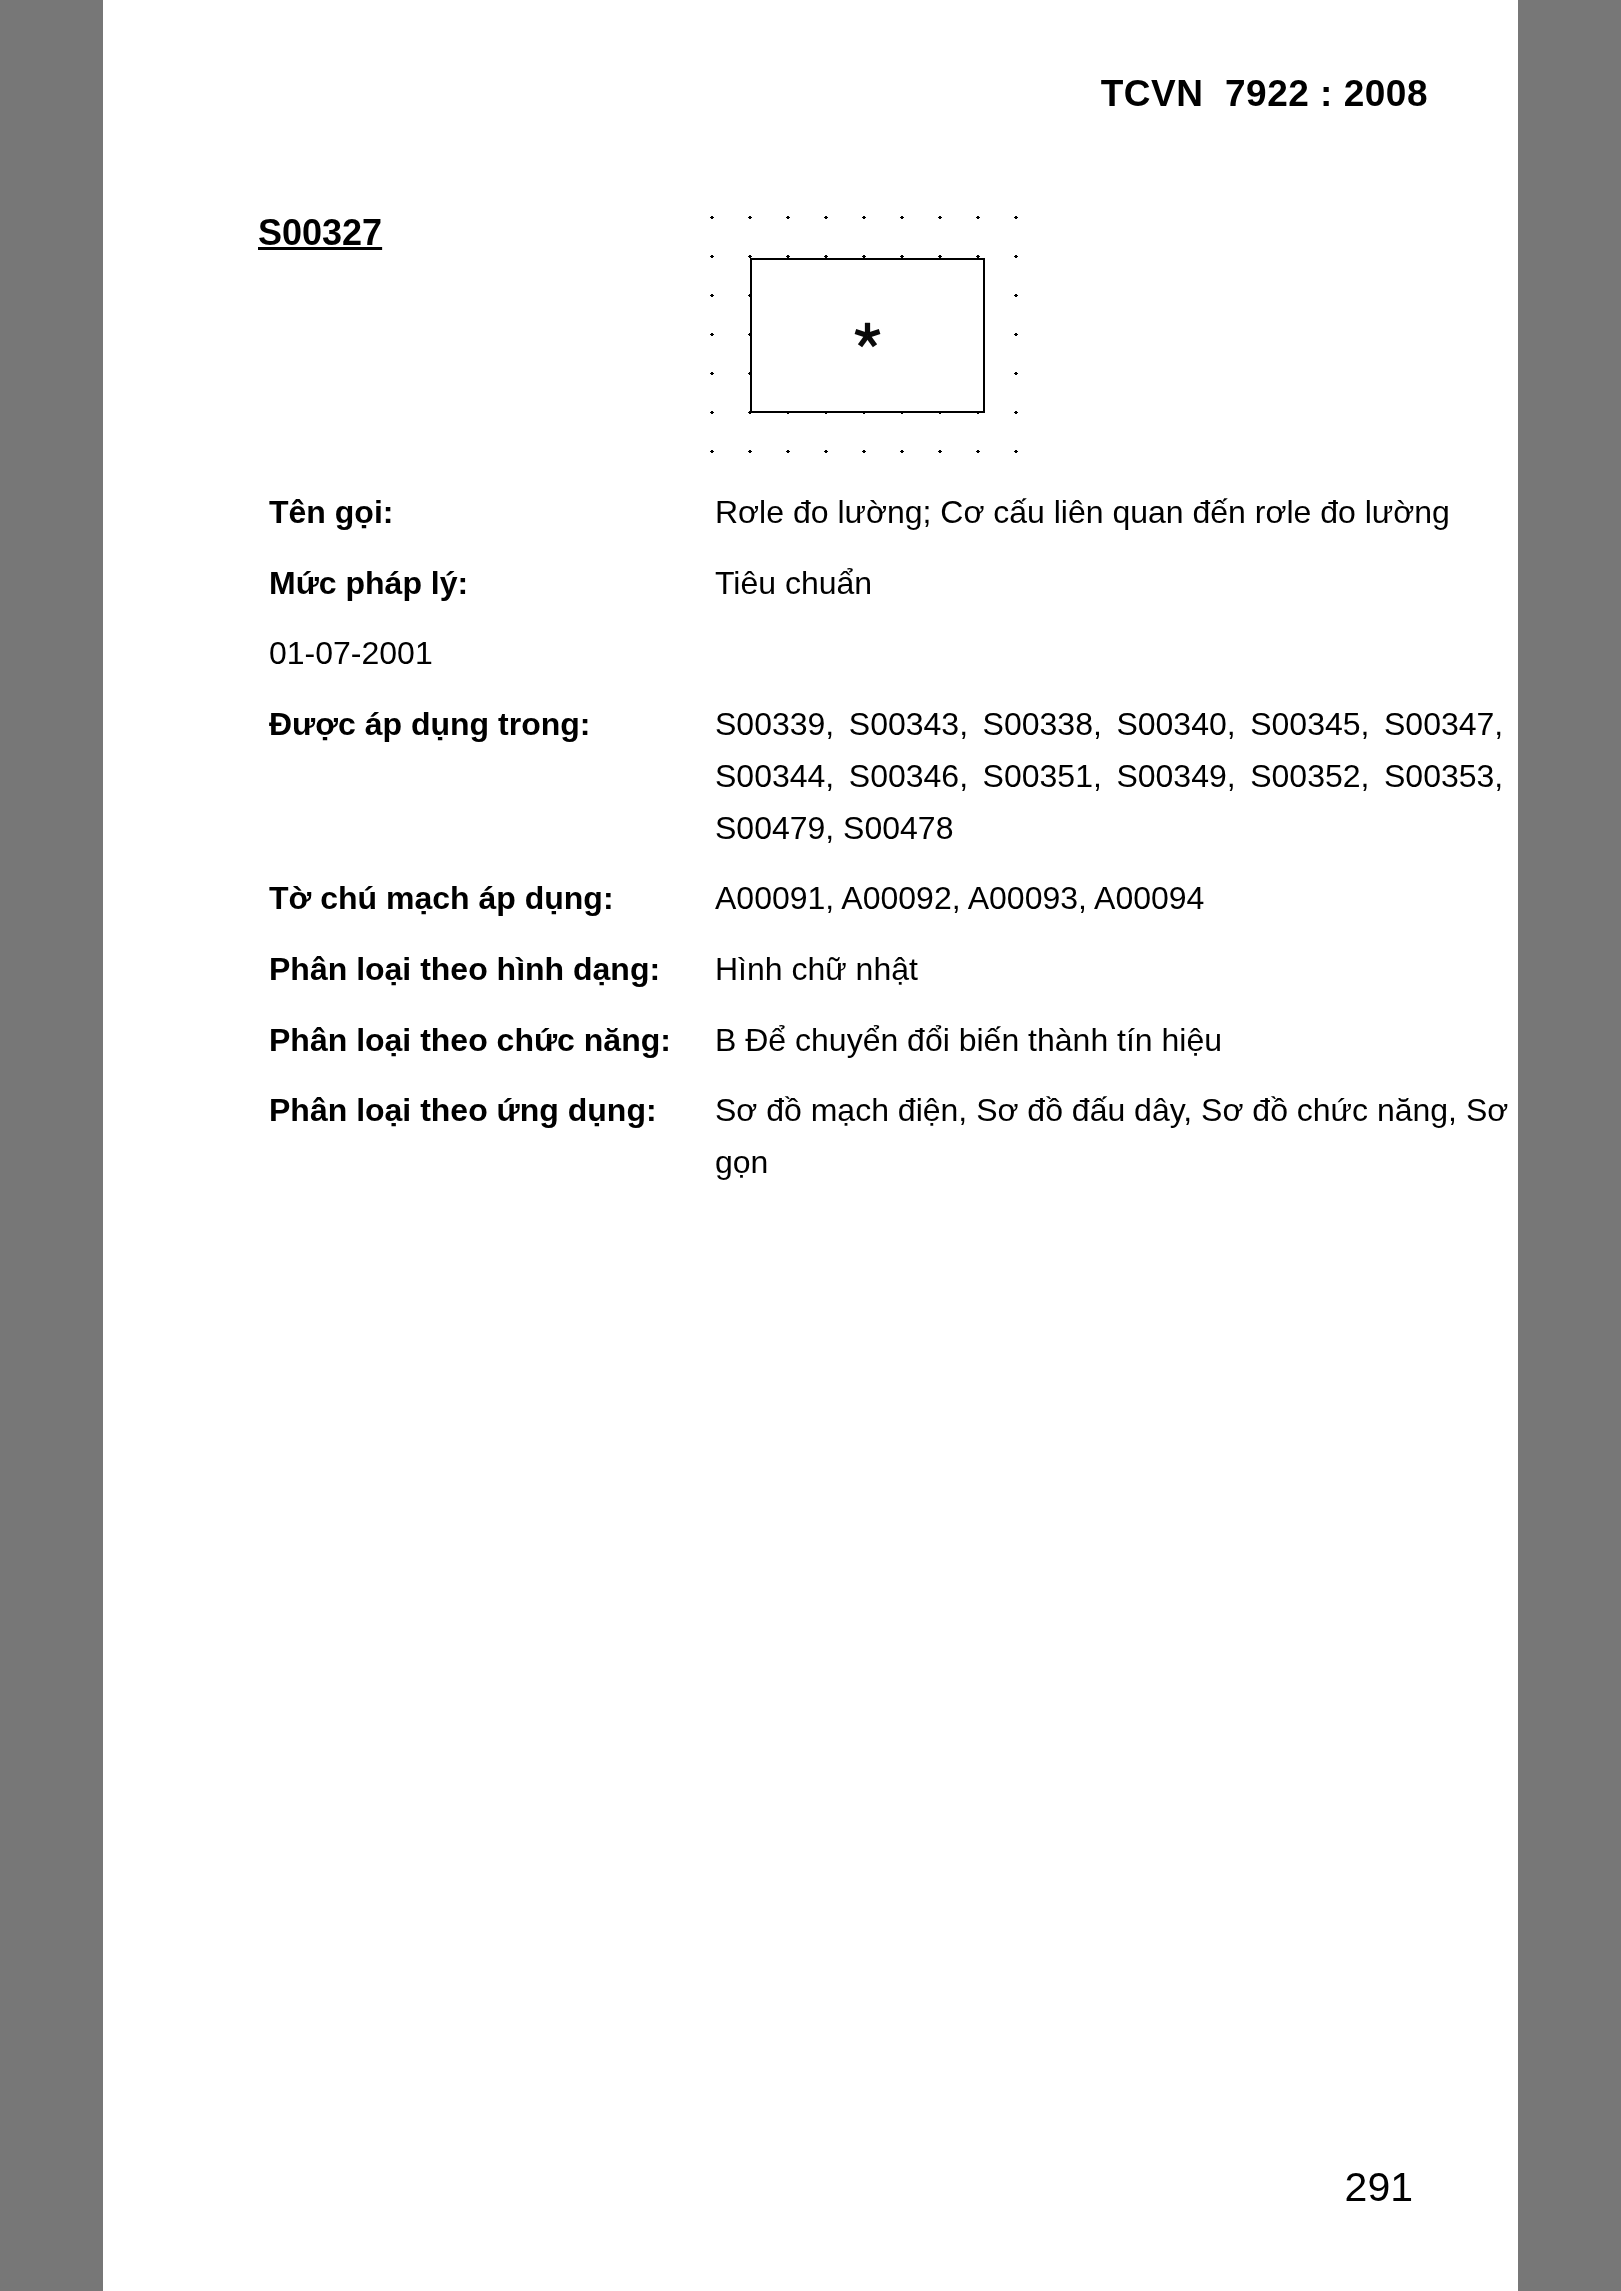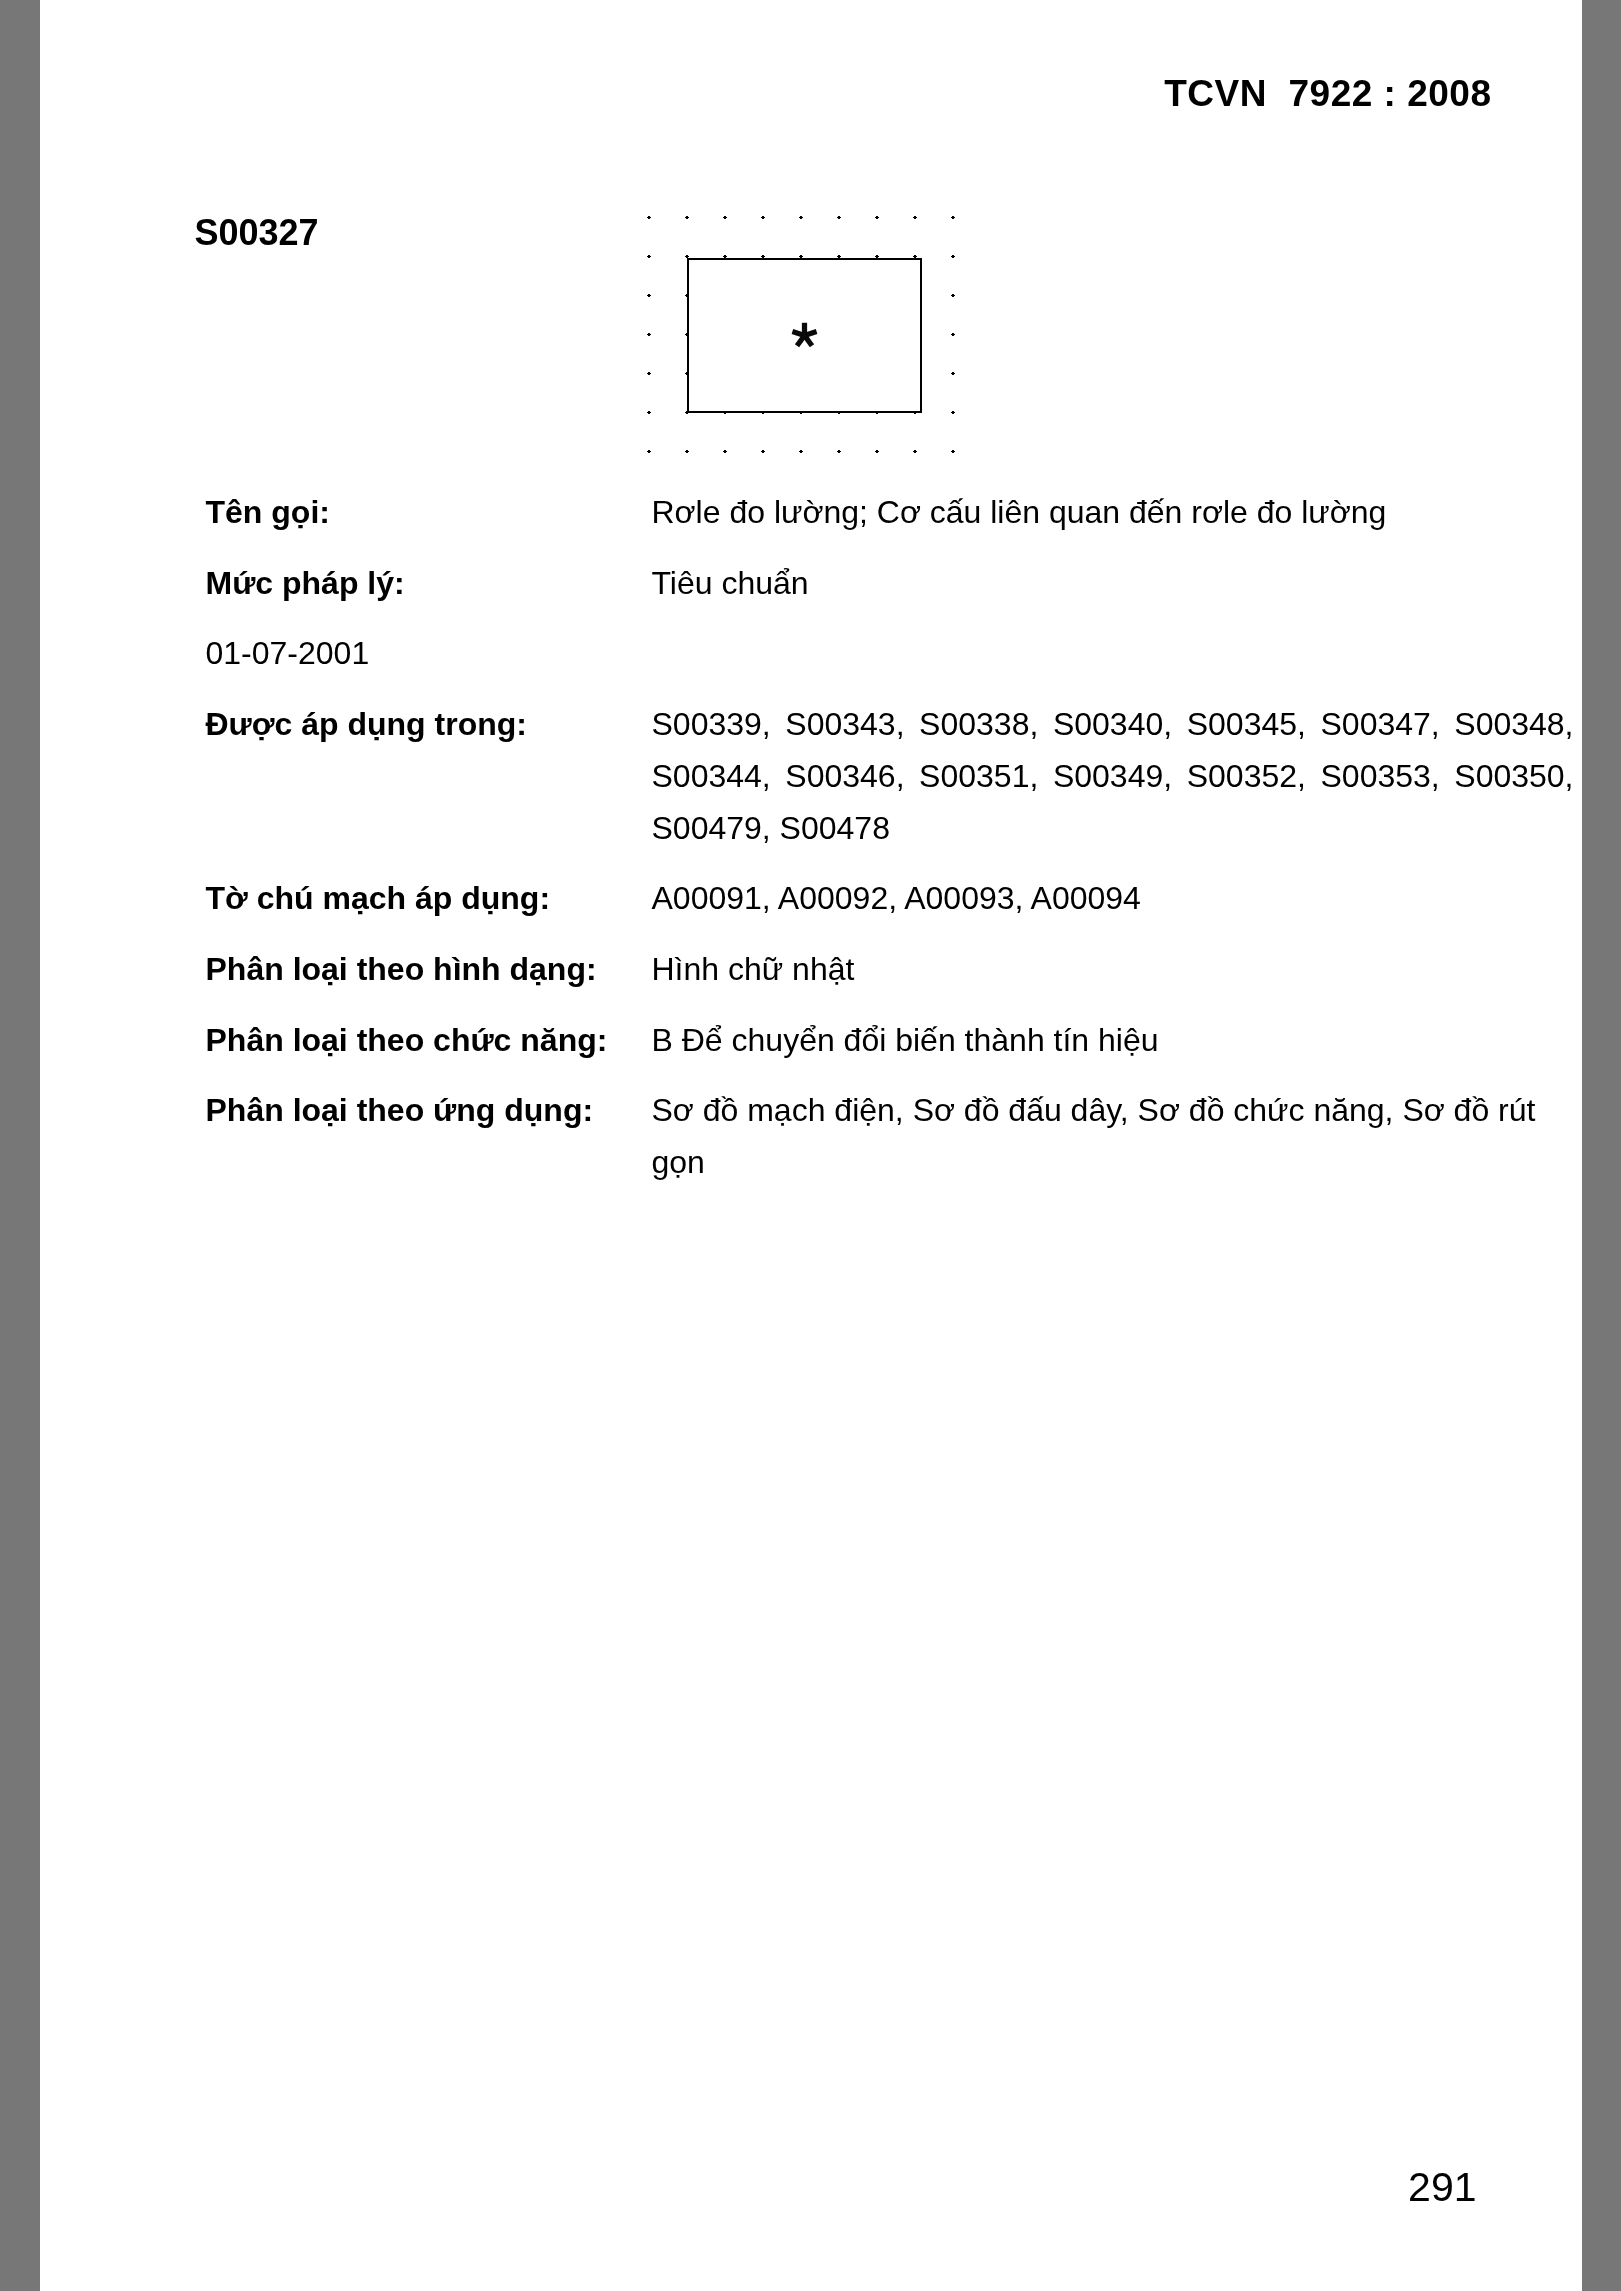--- a/index.html
+++ b/index.html
@@ -2,21 +2,21 @@
 <html lang="vi"><head>
 <meta charset="utf-8">
 <style>
   html, body {
     margin: 0;
     padding: 0;
     background: #777;
   }
   .page {
     position: relative;
-    width: 1542px;
+    width: 1415px;
     height: 2292px;
     background: #ffffff;
     font-family: "Liberation Sans", sans-serif;
     color: #000000;
     overflow: hidden;
     margin: 0 auto;
   }
   .doc-header {
     position: absolute;
     top: 73px;
@@ -25,20 +25,21 @@
     font-weight: bold;
     white-space: pre;
     letter-spacing: 0.5px;
   }
   .entry-id {
     position: absolute;
     left: 155px;
     top: 212px;
     font-size: 36px;
     font-weight: bold;
+    text-decoration: underline;
   }
   
   .diagram {
     position: absolute;
     left: 590px;
     top: 198px;
     width: 347px;
     height: 272px;
   }
   .dot-grid {

